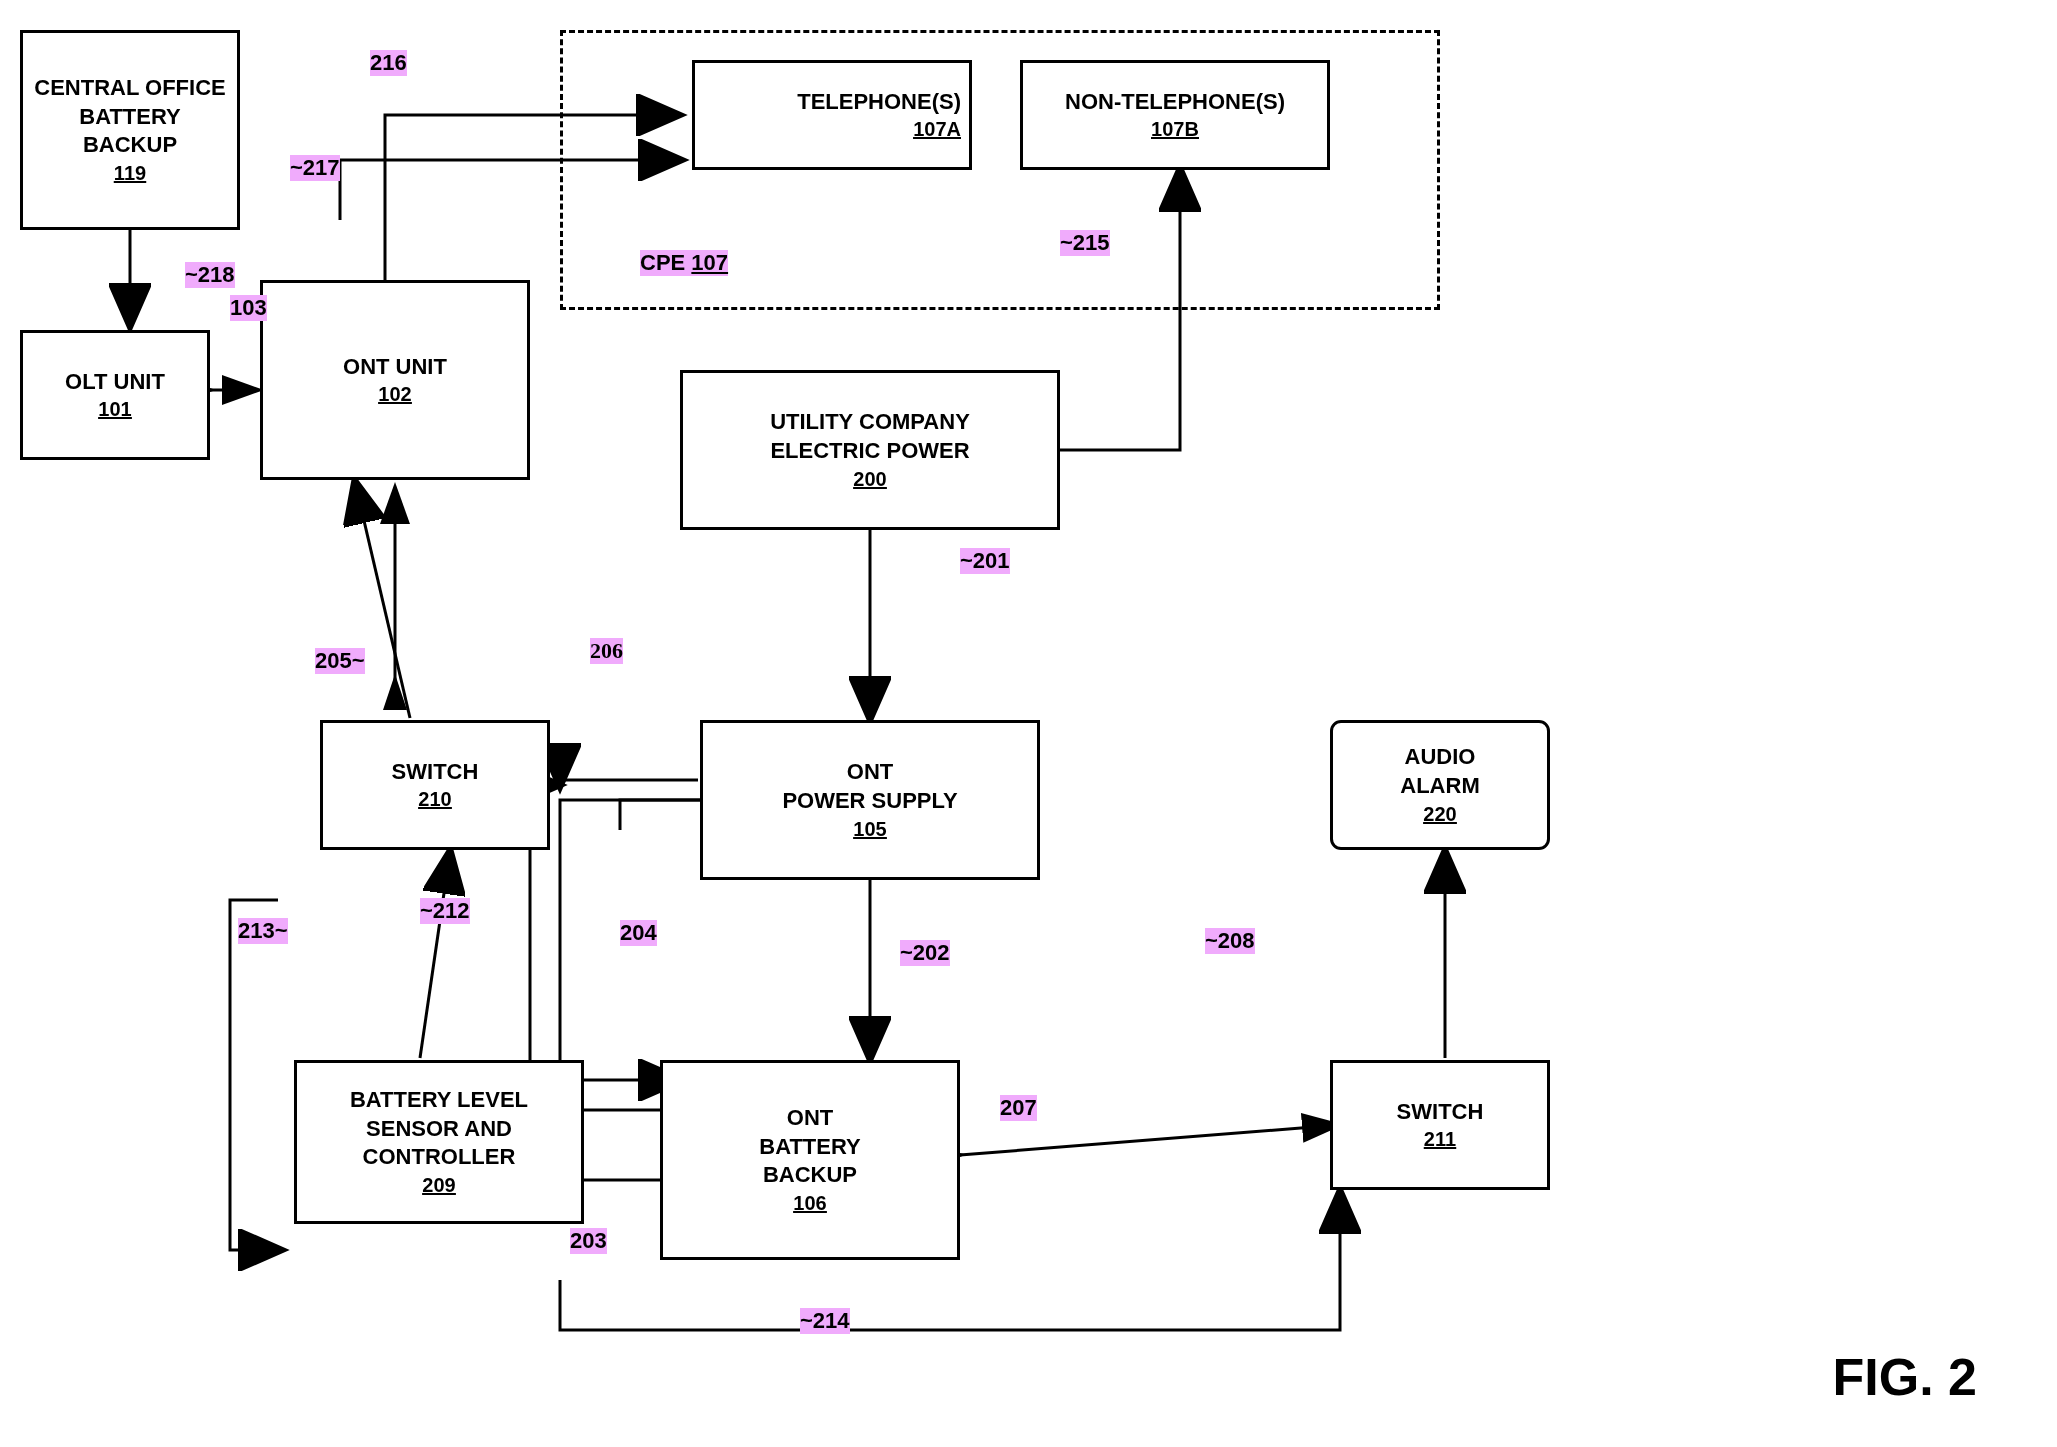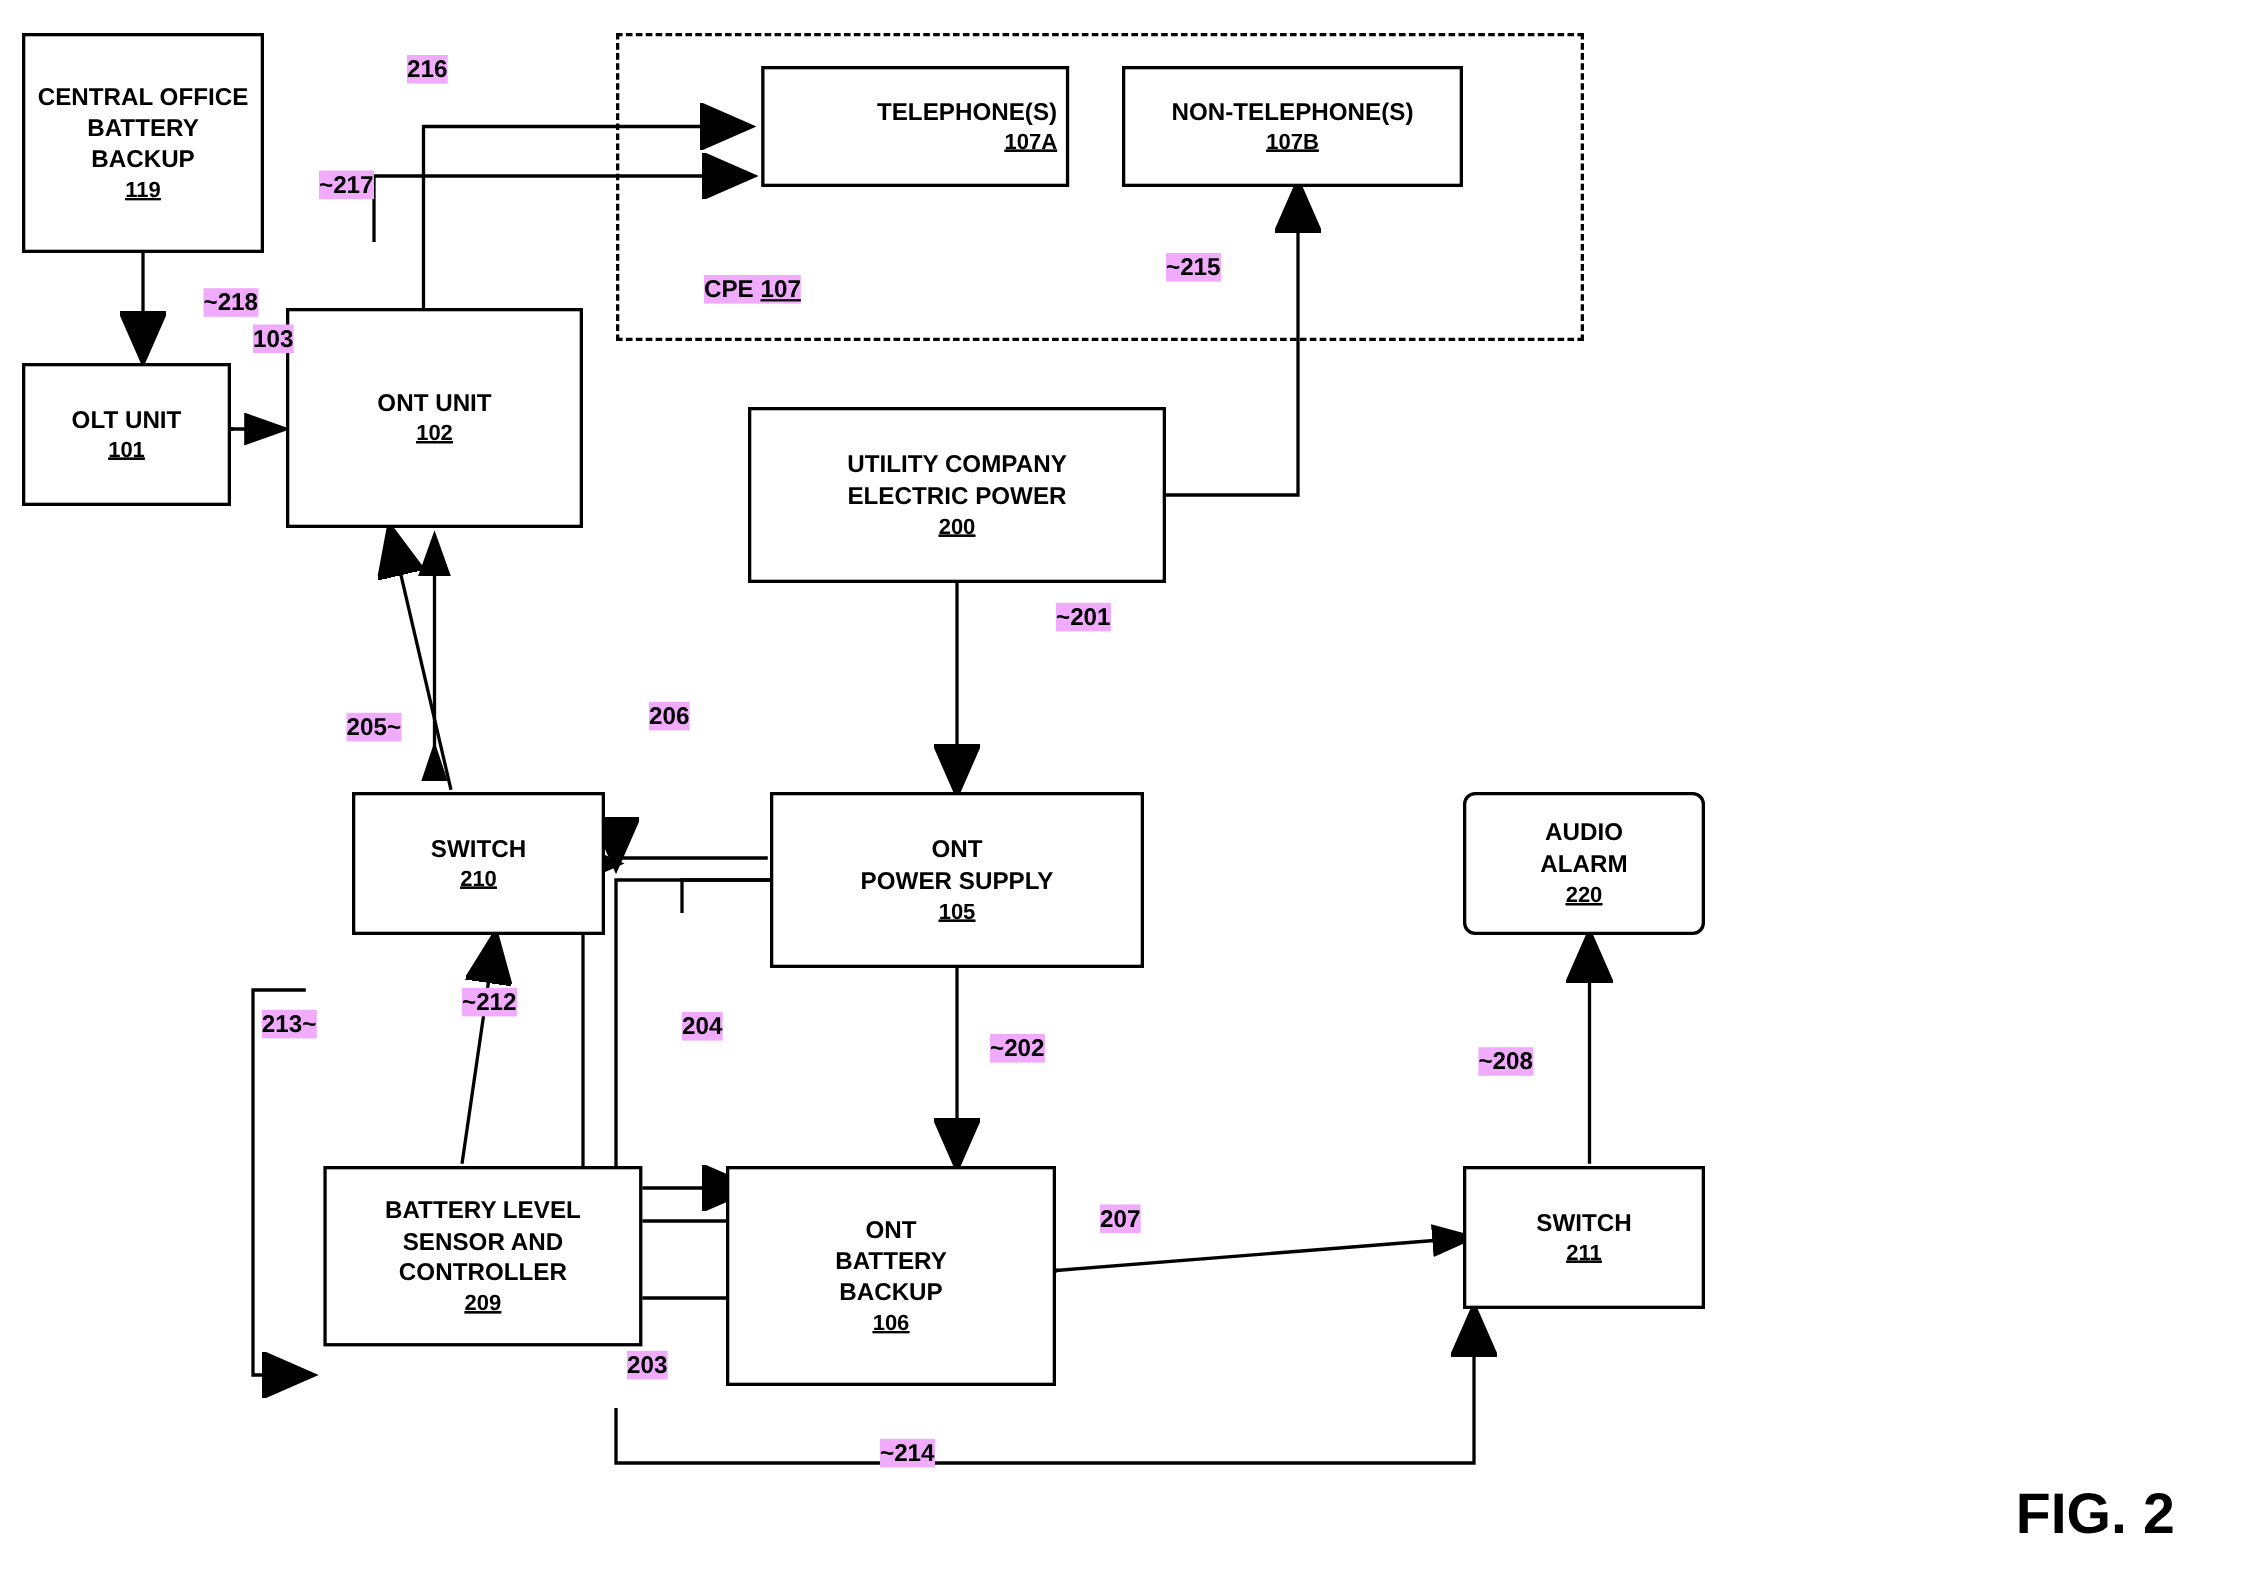--- a/index.html
+++ b/index.html
@@ -195,25 +195,25 @@
     <span class="ref"><u>211</u></span>
   </div>
 
   <div class="label" style="left:185px;top:262px;">~218</div>
   <div class="label" style="left:230px;top:295px;">103</div>
   <div class="label" style="left:370px;top:50px;">216</div>
   <div class="label" style="left:290px;top:155px;">~217</div>
   <div class="label" style="left:1060px;top:230px;">~215</div>
   <div class="label" style="left:960px;top:548px;">~201</div>
   <div class="label" style="left:315px;top:648px;">205~</div>
-  <div class="label" style="left:590px;top:638px;">206</div>
+  <div class="label" style="left:590px;top:638px;font-family:Liberation Serif, serif;">206</div>
   <div class="label" style="left:900px;top:940px;">~202</div>
   <div class="label" style="left:620px;top:920px;">204</div>
   <div class="label" style="left:420px;top:898px;">~212</div>
   <div class="label" style="left:238px;top:918px;">213~</div>
   <div class="label" style="left:570px;top:1228px;">203</div>
   <div class="label" style="left:1000px;top:1095px;">207</div>
-  <div class="label" style="left:1344px;top:928px;margin-top:24px;">~208</div>
+  <div class="label" style="left:1205px;top:928px;">~208</div>
   <div class="label" style="left:800px;top:1308px;">~214</div>
 
   <div class="fig-label">FIG. 2</div>
 
 </div>
 
 </body></html>

